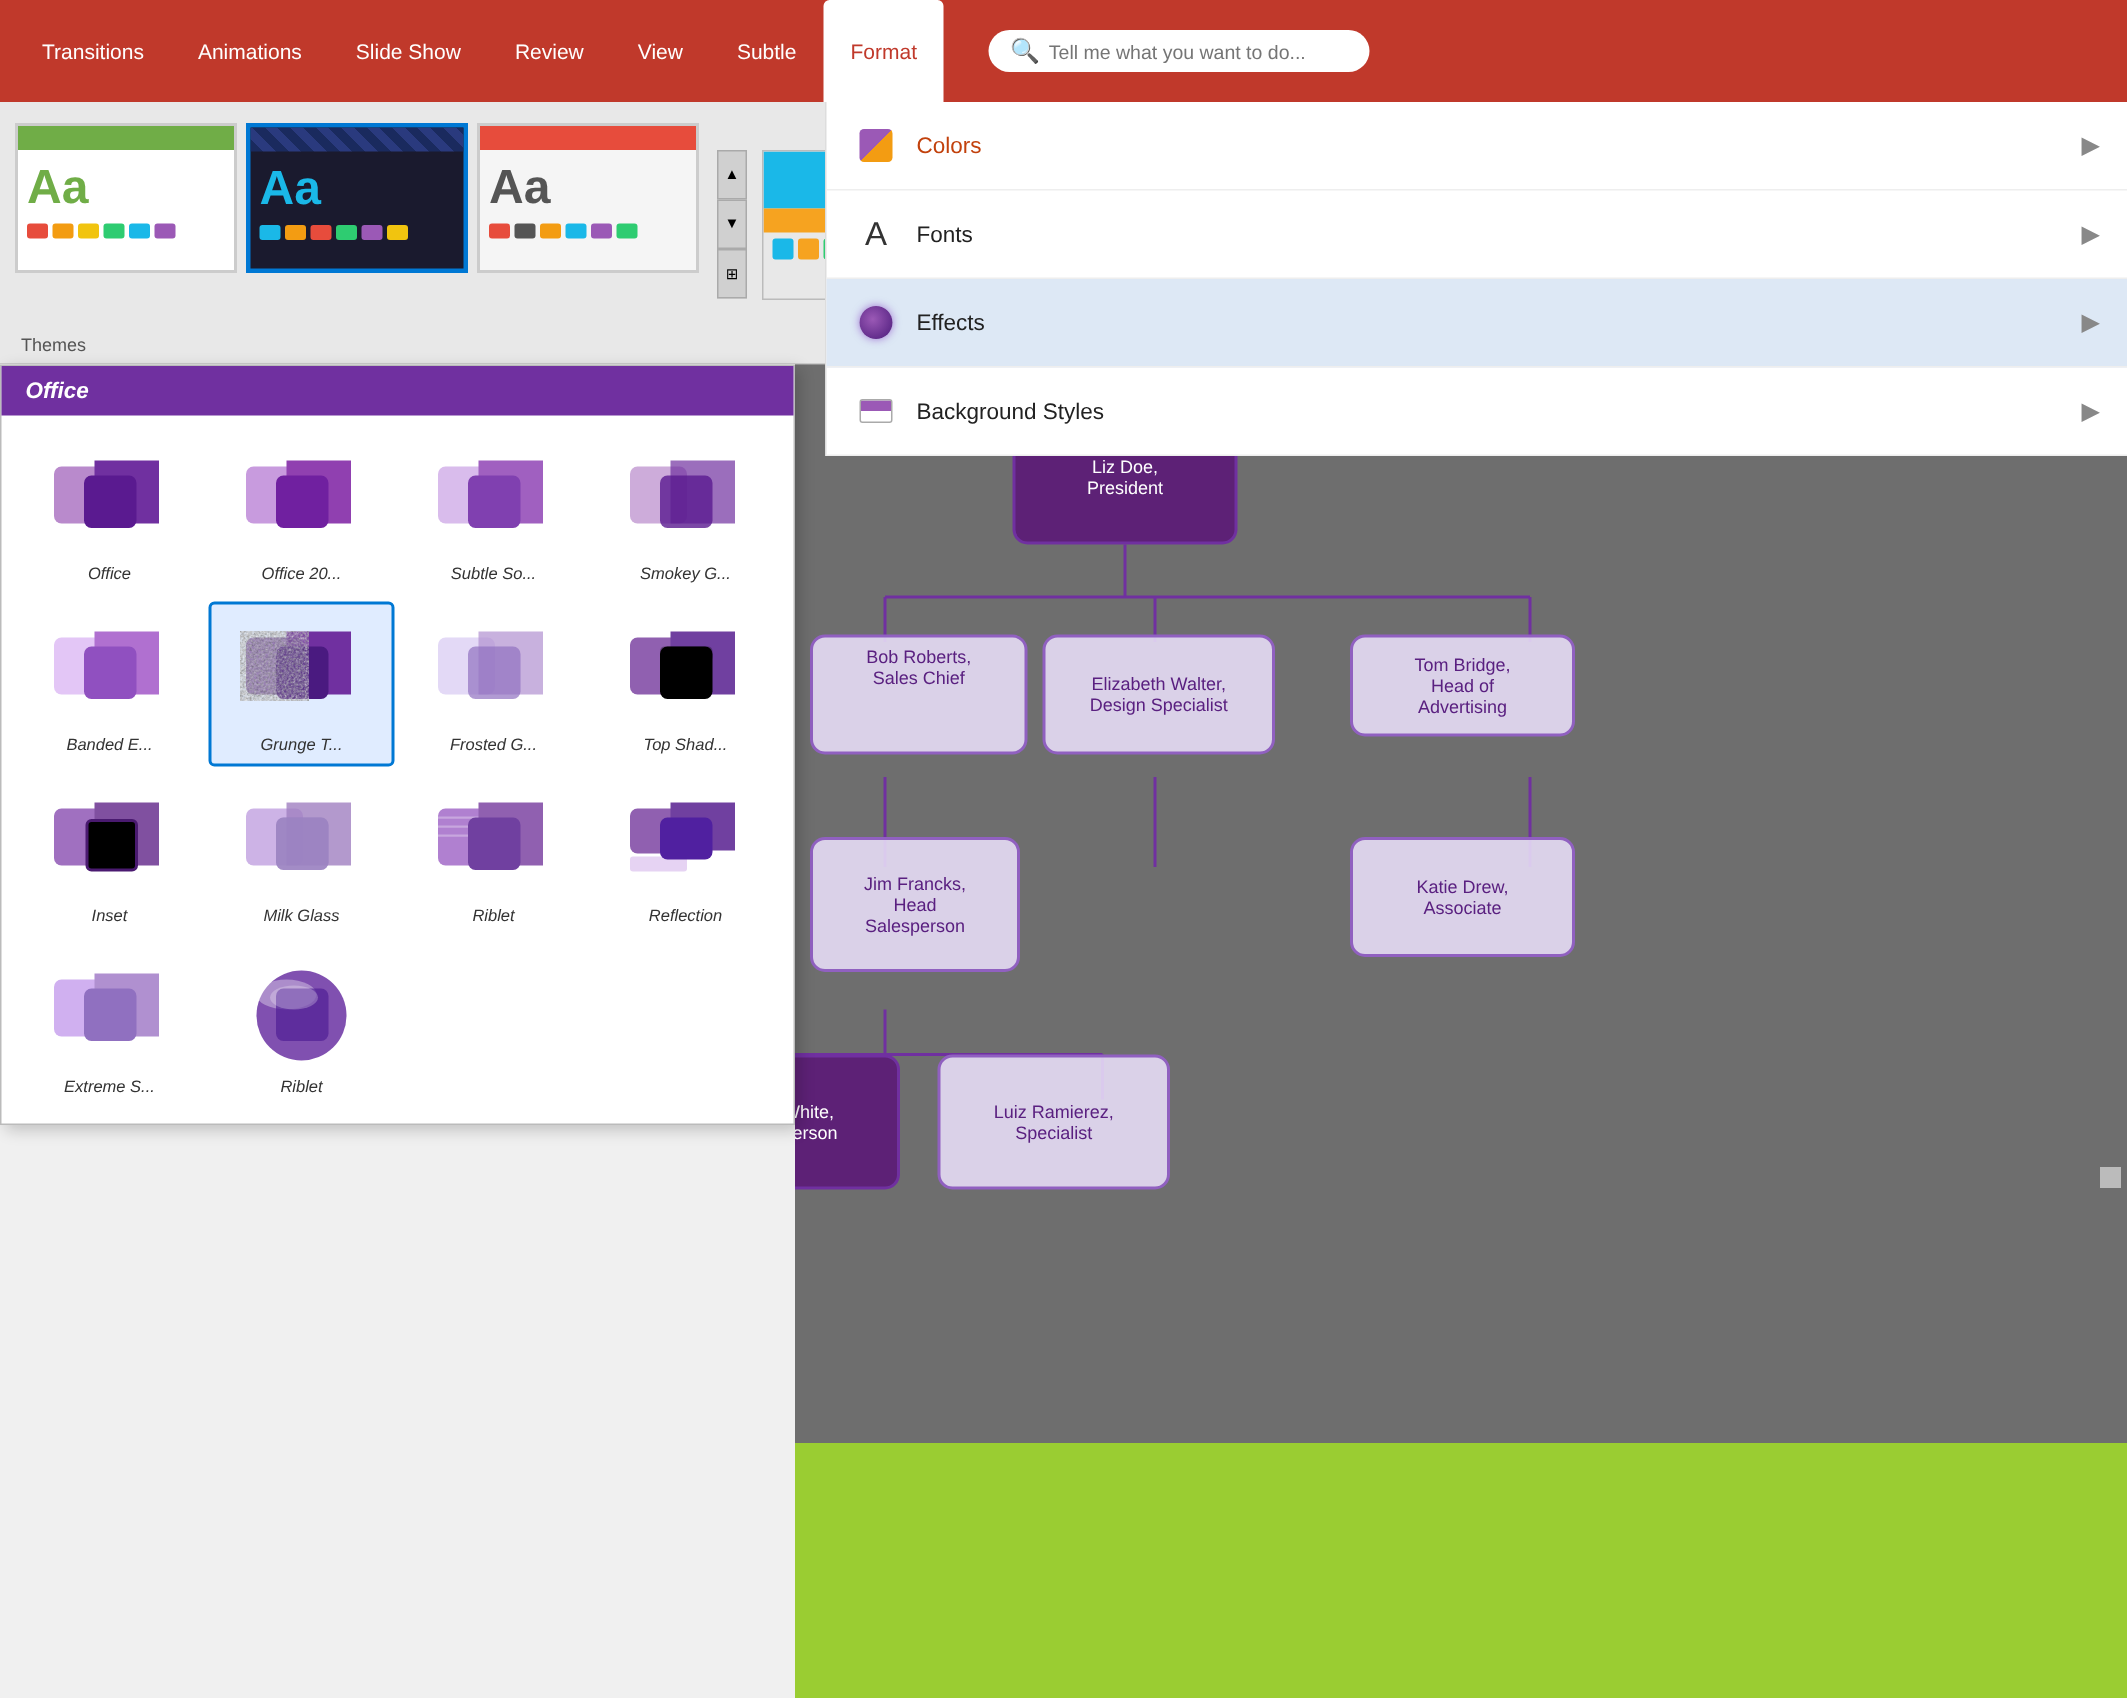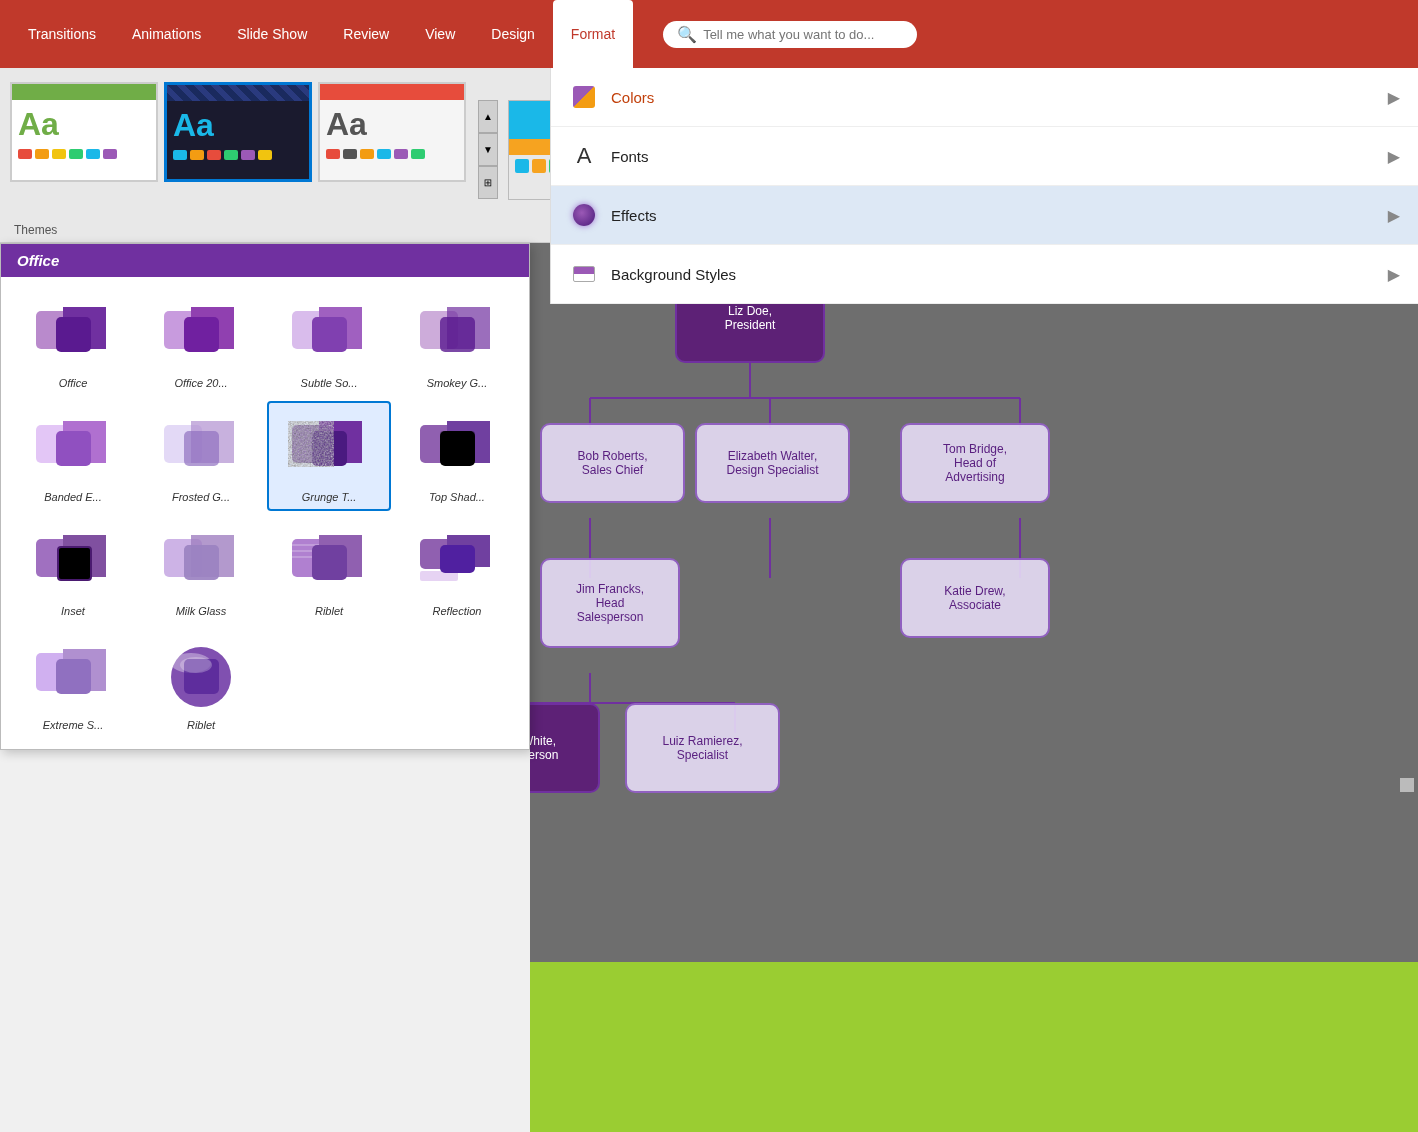--- a/index.html
+++ b/index.html
@@ -30,21 +30,21 @@
 </head>
 <body>
 
 <div class="ribbon">
   <div class="ribbon-tabs">
     <div class="ribbon-tab">Transitions</div>
     <div class="ribbon-tab">Animations</div>
     <div class="ribbon-tab">Slide Show</div>
     <div class="ribbon-tab">Review</div>
     <div class="ribbon-tab">View</div>
-    <div class="ribbon-tab">Design</div>
+    <div class="ribbon-tab">Subtle</div>
     <div class="ribbon-tab active">Format</div>
   </div>
   <div class="search-box" style="margin-left:30px;">
     <span>🔍</span>
     <input type="text" placeholder="Tell me what you want to do..." style="">
   </div>
 </div>
 
 <div style="position:absolute; top:68px; left:0; right:0; height:175px; background:#e8e8e8; border-bottom:1px solid #ccc; display:flex; align-items:center; padding:10px 10px 24px 10px; gap:6px;">
 
@@ -242,31 +242,20 @@
       <div class="dp-icon">
         <svg width="90" height="72" viewBox="0 0 90 72">
           <rect x="8" y="12" width="38" height="38" rx="5" fill="#d0a0f0" opacity="0.6"></rect>
           <polygon points="35,8 78,8 78,50 35,50" fill="#b070d0"></polygon>
           <rect x="28" y="18" width="35" height="35" rx="5" fill="#9050c0"></rect>
         </svg>
       </div>
       <span class="dp-label">Banded E...</span>
     </div>
 
-
-    <div class="dp-item">
-      <div class="dp-icon">
-        <svg width="90" height="72" viewBox="0 0 90 72">
-          <rect x="8" y="12" width="38" height="38" rx="5" fill="#d0c0f0" opacity="0.6"></rect>
-          <polygon points="35,8 78,8 78,50 35,50" fill="#b090d0" opacity="0.7"></polygon>
-          <rect x="28" y="18" width="35" height="35" rx="5" fill="#9070c0" opacity="0.7"></rect>
-        </svg>
-      </div>
-      <span class="dp-label">Frosted G...</span>
-    </div>
 
     <div class="dp-item selected">
       <div class="dp-icon">
         <svg width="90" height="72" viewBox="0 0 90 72">
           <defs>
             <filter id="grunge-tex">
               <feTurbulence type="fractalNoise" baseFrequency="0.65" numOctaves="3" result="noisy"></feTurbulence>
               <feColorMatrix type="saturate" values="0" result="gray"></feColorMatrix>
               <feBlend in="SourceGraphic" in2="gray" mode="multiply"></feBlend>
             </filter>
@@ -276,20 +265,31 @@
           <rect x="28" y="18" width="35" height="35" rx="5" fill="#4a1a80"></rect>
           <rect x="8" y="12" width="38" height="38" rx="5" fill="rgba(120,80,160,0.3)" filter="url(#grunge-tex)"></rect>
         </svg>
       </div>
       <span class="dp-label">Grunge T...</span>
     </div>
 
     <div class="dp-item">
       <div class="dp-icon">
         <svg width="90" height="72" viewBox="0 0 90 72">
+          <rect x="8" y="12" width="38" height="38" rx="5" fill="#d0c0f0" opacity="0.6"></rect>
+          <polygon points="35,8 78,8 78,50 35,50" fill="#b090d0" opacity="0.7"></polygon>
+          <rect x="28" y="18" width="35" height="35" rx="5" fill="#9070c0" opacity="0.7"></rect>
+        </svg>
+      </div>
+      <span class="dp-label">Frosted G...</span>
+    </div>
+
+    <div class="dp-item">
+      <div class="dp-icon">
+        <svg width="90" height="72" viewBox="0 0 90 72">
           <rect x="8" y="12" width="38" height="38" rx="5" fill="#9060b0"></rect>
           <polygon points="35,8 78,8 78,50 35,50" fill="#7040a0"></polygon>
           <rect x="28" y="18" width="35" height="35" rx="5" fill="#5020900"></rect>
           <rect x="28" y="18" width="35" height="10" rx="3" fill="rgba(0,0,0,0.3)"></rect>
         </svg>
       </div>
       <span class="dp-label">Top Shad...</span>
     </div>
 
     <div class="dp-item">
@@ -395,31 +395,31 @@
       <line x1="240" y1="275" x2="240" y2="335" stroke="#7030a0" stroke-width="2"></line>
 
       <line x1="490" y1="275" x2="490" y2="335" stroke="#7030a0" stroke-width="2"></line>
     </svg>
 
     <div style="position:absolute; left:145px; top:30px; width:150px; height:90px; background:rgba(90,20,120,0.85); border:2px solid #7030a0; border-radius:10px; display:flex;align-items:center;justify-content:center;text-align:center;color:white;font-size:12px;padding:6px;">
       <span style="white-space:pre-line;">Liz Doe,
 President</span>
     </div>
 
-    <div style="position:absolute; left:10px; top:180px; width:145px; height:80px; background:rgba(230,220,245,0.9); border:2px solid #9060c0; border-radius:10px; display:flex;align-items:center;justify-content:center;text-align:center;color:#5a2080;font-size:12px;padding:6px;">
+    <div style="position:absolute; left:10px; top:180px; width:145px; height:80px; background:rgba(230,220,245,0.9); border:2px solid #9060c0; border-radius:10px; display:flex;align-items:flex-start;justify-content:center;text-align:center;color:#5a2080;font-size:12px;padding:6px;">
       <span style="white-space:pre-line;">Bob Roberts,
 Sales Chief</span>
     </div>
 
     <div style="position:absolute; left:165px; top:180px; width:155px; height:80px; background:rgba(230,220,245,0.9); border:2px solid #9060c0; border-radius:10px; display:flex;align-items:center;justify-content:center;text-align:center;color:#5a2080;font-size:12px;padding:6px;">
       <span style="white-space:pre-line;">Elizabeth Walter,
 Design Specialist</span>
     </div>
 
-    <div style="position:absolute; left:370px; top:180px; width:150px; height:80px; background:rgba(230,220,245,0.9); border:2px solid #9060c0; border-radius:10px; display:flex;align-items:center;justify-content:center;text-align:center;color:#5a2080;font-size:12px;padding:6px;">
+    <div style="position:absolute; left:370px; top:180px; width:150px; height:68px; background:rgba(230,220,245,0.9); border:2px solid #9060c0; border-radius:10px; display:flex;align-items:center;justify-content:center;text-align:center;color:#5a2080;font-size:12px;padding:6px;">
       <span style="white-space:pre-line;">Tom Bridge,
 Head of
 Advertising</span>
     </div>
 
     <div style="position:absolute; left:10px; top:315px; width:140px; height:90px; background:rgba(230,220,245,0.9); border:2px solid #9060c0; border-radius:10px; display:flex;align-items:center;justify-content:center;text-align:center;color:#5a2080;font-size:12px;padding:6px;">
       <span style="white-space:pre-line;">Jim Francks,
 Head
 Salesperson</span>
     </div>

